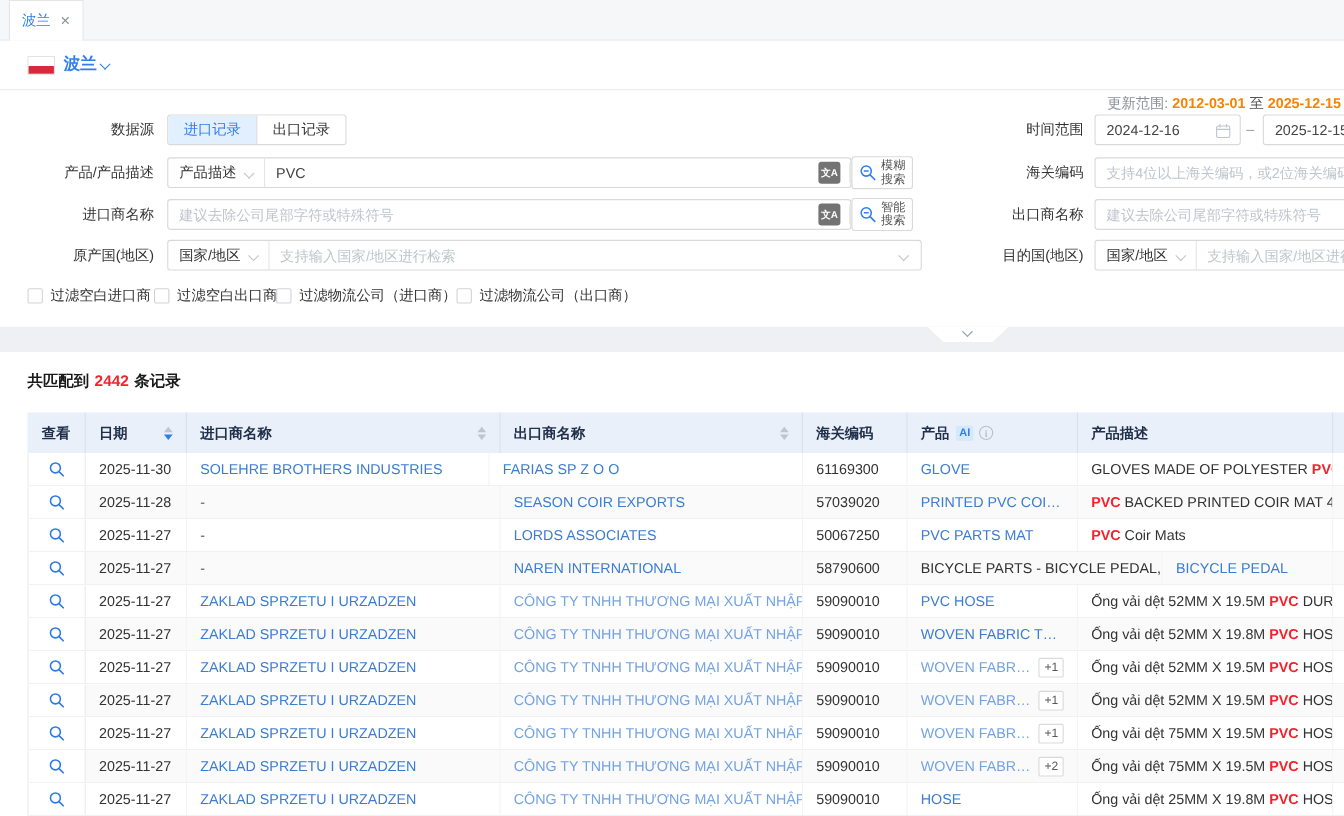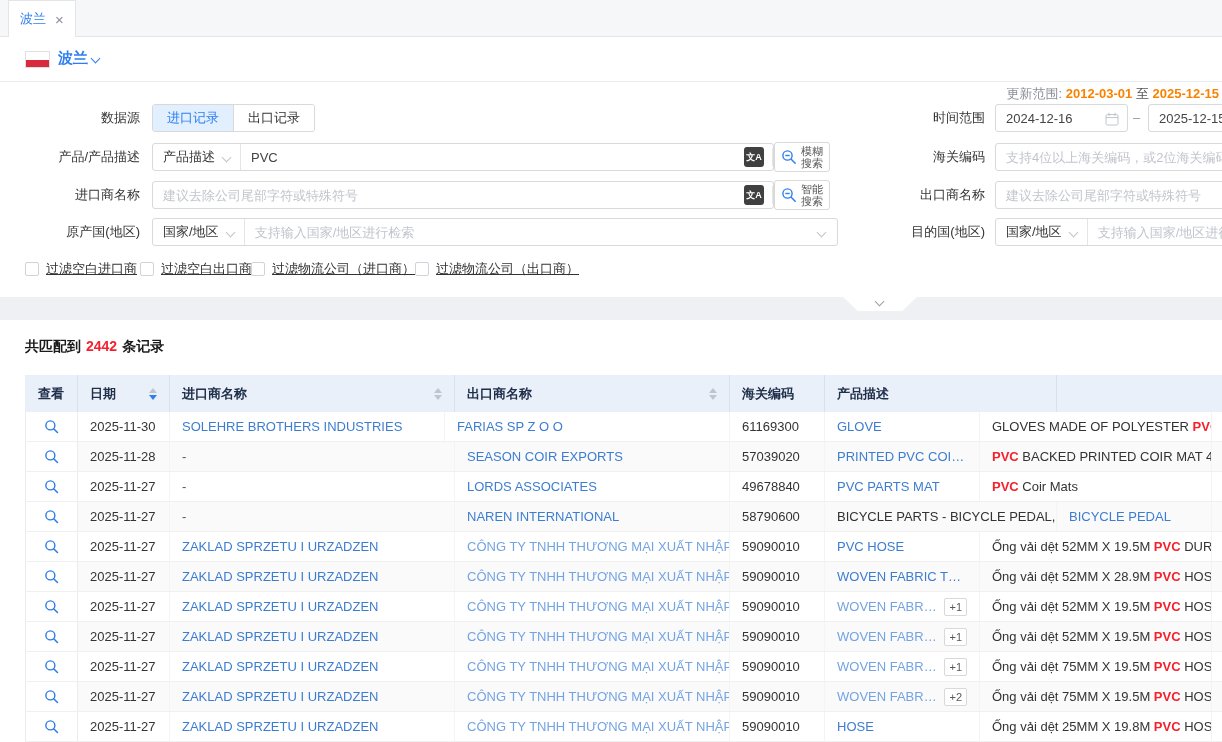--- a/index.html
+++ b/index.html
@@ -36,31 +36,31 @@
   .seg .opt.active { background:#e2effe; color:#2d7ff0; }
   .seg .opt + .opt { border-left:1px solid #d9d9d9; }
   
   .ibox { position:absolute; height:28px; border:1px solid #d9d9d9; border-radius:3px; background:#fff; display:flex; align-items:center; }
   .ibox input { border:none; outline:none; flex:1 1 auto; height:100%; font-size:13px; color:#444; padding:0 10px; background:transparent; min-width:0;
                 font-family:"Liberation Sans","DejaVu Sans",sans-serif; }
   .ibox input::placeholder { color:#c0c4cc; }
   .isel { display:flex; align-items:center; gap:8px; padding:0 10px; height:100%; border-right:1px solid #e3e5e8; color:#333; cursor:pointer; white-space:nowrap; }
   .isel .chev, .ibox .endchev { border-color:#c0c4cc; }
   .ibox .endchev { margin-right:12px; flex:0 0 auto; }
-  .tricon { flex:0 0 auto; width:20px; height:20px; background:#404040; border-radius:3px; color:#fff; font-size:9px; line-height:20px;
+  .tricon { flex:0 0 auto; width:20px; height:20px; background:#737373; border-radius:3px; color:#fff; font-size:9px; line-height:20px;
             text-align:center; margin-right:8px; cursor:pointer; font-weight:bold; }
   .vdiv { flex:0 0 auto; width:1px; height:18px; background:#e5e6e8; margin-right:0; }
   .srch-btn { position:absolute; height:30px; display:flex; align-items:center; gap:4px; border:1px solid #d9d9d9; border-radius:3px;
               background:#fff; padding:0 6px; cursor:pointer; }
   .srch-btn .two { font-size:11px; line-height:1.1; color:#555; }
   .cal { position:absolute; right:8px; top:7px; }
   .dash { position:absolute; left:1133px; line-height:28px; color:#999; }
   
   .filters { position:absolute; left:0; top:177px; width:100%; height:22px; }
-  .fitem { position:absolute; display:flex; align-items:center; gap:7px; cursor:pointer; white-space:nowrap;text-decoration:underline; }
+  .fitem { position:absolute; display:flex; align-items:center; gap:7px; cursor:pointer; white-space:nowrap; }
   .cbox { width:14px; height:14px; border:1px solid #d0d3d9; border-radius:2px; background:#fff; flex:0 0 auto; }
   
   .strip { position:absolute; left:0; top:297px; width:100%; height:23px; background:#eef0f4; }
   .notch { position:absolute; left:843px; top:0; width:74px; height:14px; background:#fff;
            clip-path:polygon(0 0,100% 0,80% 100%,20% 100%); cursor:pointer; }
   .notch .chev { border-color:#9aa0a8; position:absolute; left:33px; top:1px; }
   
   .results { position:absolute; left:0; top:320px; width:100%; height:422px; background:#fff; }
   .summary { position:absolute; left:25px; top:18px; font-size:14px; font-weight:bold; color:#1a1a1a; }
   .summary .cnt { color:#f5222d; margin:0 5px; }
@@ -261,20 +261,25 @@
         <div class="th c-exp">
           <span>出口商名称</span>
           <span class="sort">
               <i class="up"></i>
               <i class="down"></i>
             </span>
         </div>
         <div class="th c-hs">
             <span>海关编码</span>
           </div>
+        <div class="th c-prod">
+          <span>产品</span>
+          <span class="ai-badge">AI</span>
+          <span class="info">i</span>
+        </div>
         <div class="th c-desc">
             <span>产品描述</span>
           </div>
         <div class="th c-extra nosep"></div>
       </div>
       <div>
           <div class="tr">
     <div class="td c-view">
       <svg width="15" height="15" viewBox="0 0 16 16">
         <circle cx="6.8" cy="6.8" r="4.8" fill="none" stroke="#2c7be5" stroke-width="1.5"></circle>
@@ -313,21 +318,21 @@
           <div class="tr">
     <div class="td c-view">
       <svg width="15" height="15" viewBox="0 0 16 16">
         <circle cx="6.8" cy="6.8" r="4.8" fill="none" stroke="#2c7be5" stroke-width="1.5"></circle>
         <line x1="10.6" y1="10.6" x2="14.4" y2="14.4" stroke="#2c7be5" stroke-width="1.6" stroke-linecap="round"></line>
       </svg>
     </div>
     <div class="td c-date"><span>2025-11-27</span></div>
     <div class="td c-imp"><span class="plain">-</span></div>
     <div class="td c-exp"><a class="cell-link">LORDS ASSOCIATES</a></div>
-    <div class="td c-hs"><span>49678840</span></div>
+    <div class="td c-hs"><span>50067250</span></div>
     <div class="td c-prod">
       <a class="cell-link">PVC PARTS MAT</a>
 
     </div>
     <div class="td c-desc"><span class="hl">PVC</span><span> Coir Mats</span></div>
     <div class="td c-extra"></div>
   </div>
           <div class="tr stripe">
     <div class="td c-view">
       <svg width="15" height="15" viewBox="0 0 16 16">
@@ -372,21 +377,21 @@
       </svg>
     </div>
     <div class="td c-date"><span>2025-11-27</span></div>
     <div class="td c-imp"><a class="cell-link">ZAKLAD SPRZETU I URZADZEN</a></div>
     <div class="td c-exp"><a class="cell-link lt">CÔNG TY TNHH THƯƠNG MẠI XUẤT NHẬP...</a></div>
     <div class="td c-hs"><span>59090010</span></div>
     <div class="td c-prod">
       <a class="cell-link">WOVEN FABRIC TUBE</a>
 
     </div>
-    <div class="td c-desc"><span>Ống vải dệt 52MM X 28.9M </span><span class="hl">PVC</span><span> HOS...</span></div>
+    <div class="td c-desc"><span>Ống vải dệt 52MM X 19.8M </span><span class="hl">PVC</span><span> HOS...</span></div>
     <div class="td c-extra"></div>
   </div>
           <div class="tr">
     <div class="td c-view">
       <svg width="15" height="15" viewBox="0 0 16 16">
         <circle cx="6.8" cy="6.8" r="4.8" fill="none" stroke="#2c7be5" stroke-width="1.5"></circle>
         <line x1="10.6" y1="10.6" x2="14.4" y2="14.4" stroke="#2c7be5" stroke-width="1.6" stroke-linecap="round"></line>
       </svg>
     </div>
     <div class="td c-date"><span>2025-11-27</span></div>

